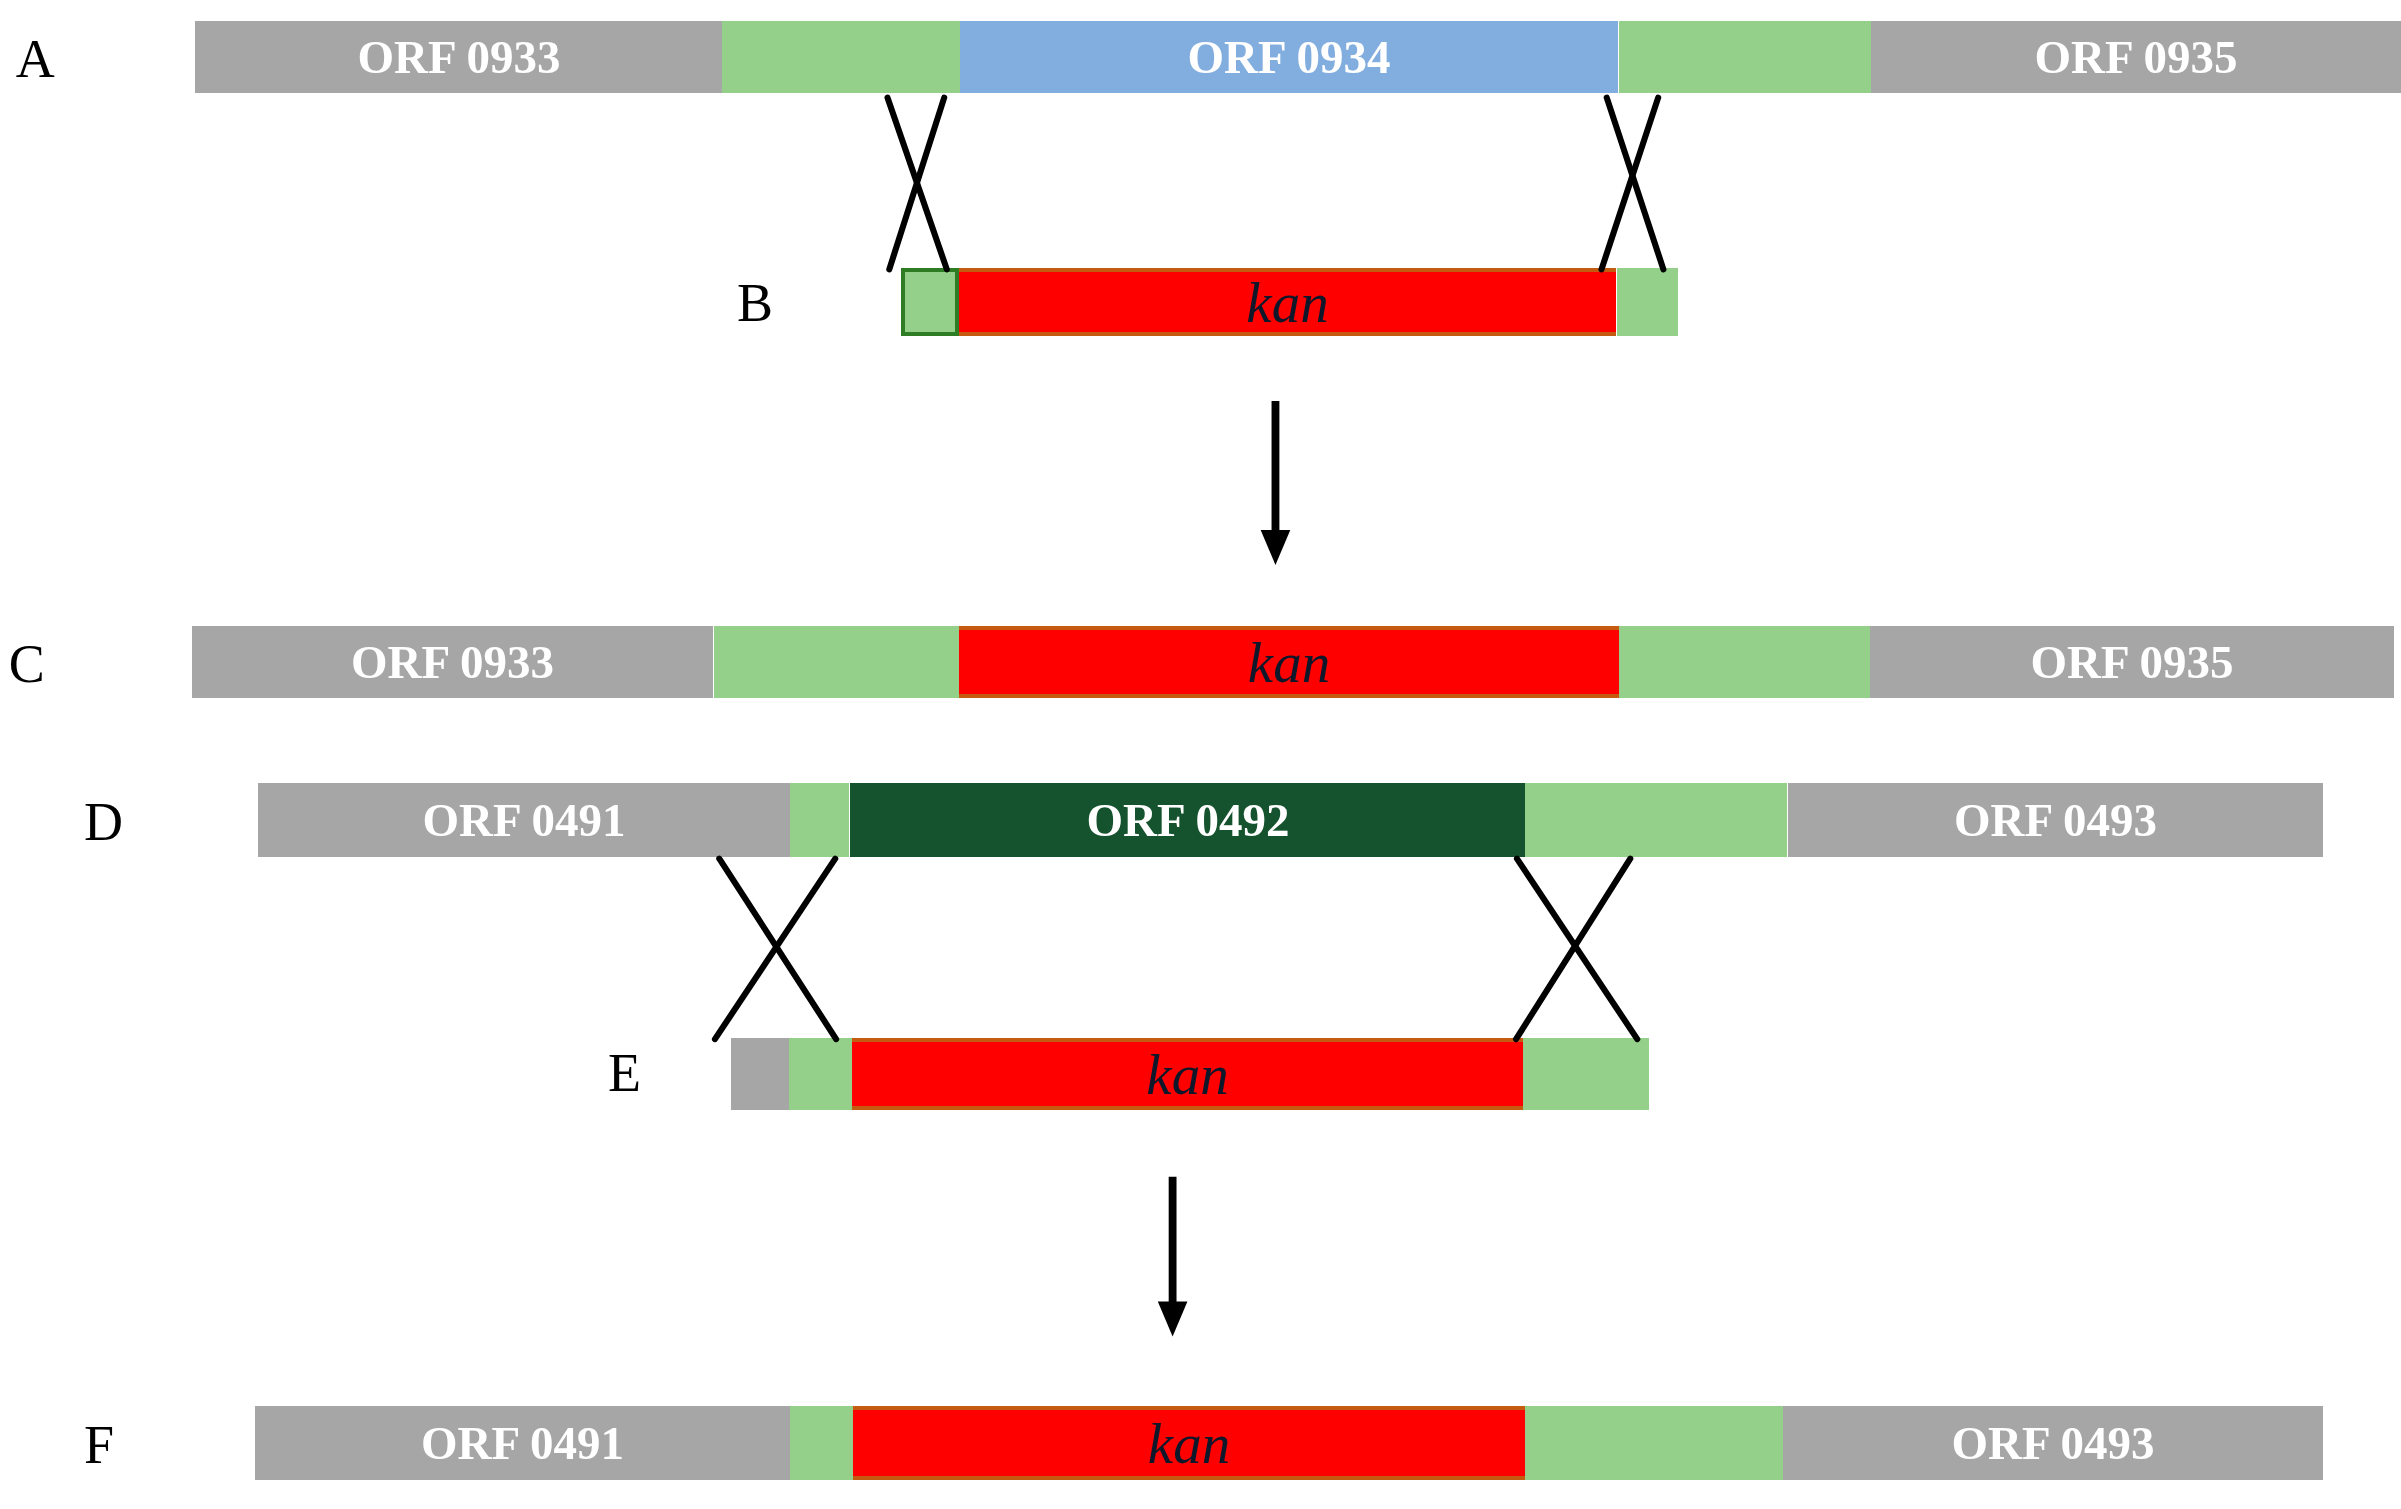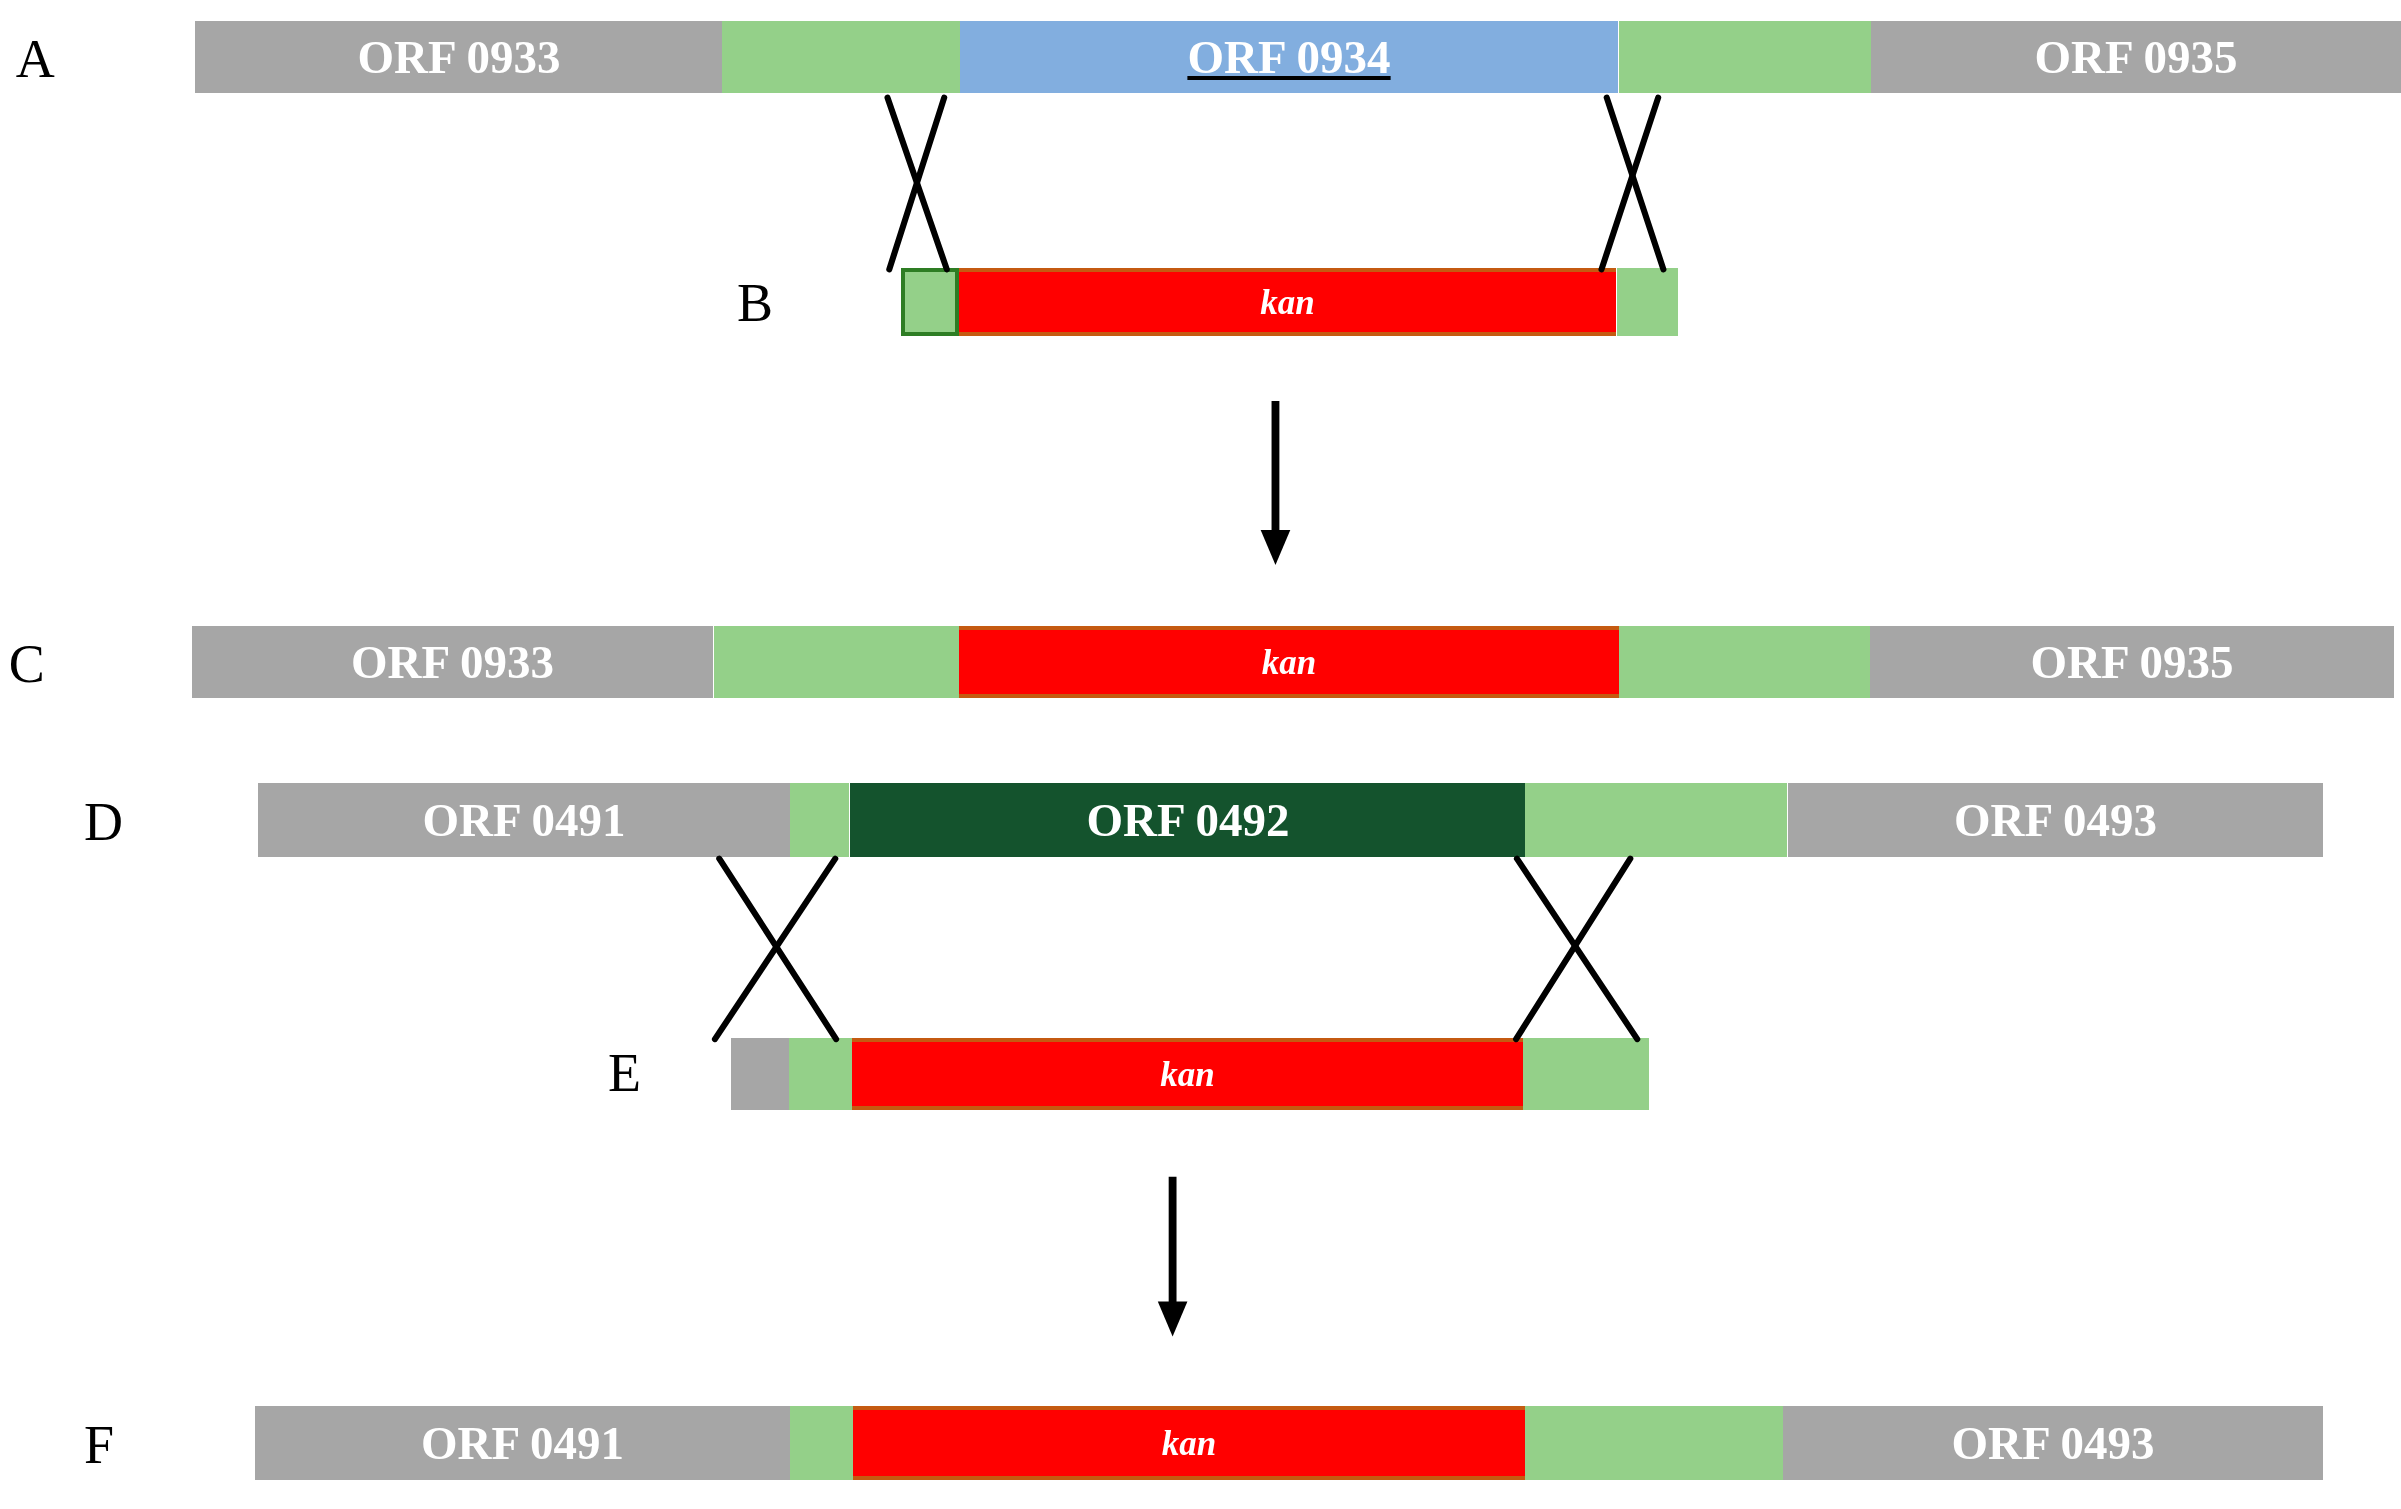--- a/index.html
+++ b/index.html
@@ -1,21 +1,21 @@
 <!DOCTYPE html>
 <html style="font-size:14px"><head>
 <meta charset="utf-8">
 <style>
   html,body{margin:0;padding:0;background:#ffffff;}
   #canvas{position:relative;width:2401px;height:1509px;background:#ffffff;overflow:hidden;
           font-family:"Liberation Serif","DejaVu Serif",serif;}
   .row{position:absolute;left:16px;width:100%;}
   .seg{position:absolute;top:0;height:100%;display:flex;align-items:center;justify-content:center;box-sizing:border-box;}
   .seg .bartext{color:#ffffff;font-weight:bold;font-size:47px;line-height:1;white-space:nowrap;}
-  .seg .kantext{color:#ffffff;font-weight:bold;font-style:italic;font-size:35px;line-height:1;}
+  .seg .kantext{color:#0f172a;font-weight:normal;font-style:italic;font-size:57px;line-height:1;}
   .kanseg{border-top:4.4px solid;border-bottom:4.4px solid;}
   .armsq{border:4.4px solid;}
   .rowlabel{position:absolute;font-size:54px;line-height:1;color:#000000;}
   svg.overlay{position:absolute;left:0;top:0;pointer-events:none;}
 </style>
 </head>
 <body>
 
 <div id="canvas">
 
@@ -24,21 +24,21 @@
   <div class="rowlabel" style="left:8.7px;top:637px;">C</div>
   <div class="rowlabel" style="left:84px;top:795px;">D</div>
   <div class="rowlabel" style="left:608px;top:1046px;">E</div>
   <div class="rowlabel" style="left:84px;top:1418px;">F</div>
 
   <div class="row" style="top:21px;height:72px;">
     <div class="seg" style="left: 179px; width: 528px; background-color: rgb(166, 166, 166);">
         <span class="bartext">ORF 0933</span>
       </div>
     <div class="seg" style="left: 706px; width: 238px; background-color: rgb(148, 208, 137);"></div>
-    <div class="seg" style="left: 944px; width: 658px; background-color: rgb(130, 174, 223); text-decoration: underline;">
+    <div class="seg" style="left: 944px; width: 658px; background-color: rgb(130, 174, 223);">
         <span class="bartext">ORF 0934</span>
       </div>
     <div class="seg" style="left: 1603px; width: 252px; background-color: rgb(148, 208, 137);"></div>
     <div class="seg" style="left: 1855px; width: 530px; background-color: rgb(166, 166, 166);">
         <span class="bartext">ORF 0935</span>
       </div>
   </div>
 
   <div class="row" style="top:268px;height:68px;">
     <div class="seg armsq" style="left: 885px; width: 58px; background-color: rgb(148, 208, 137); border-color: rgb(46, 125, 36);"></div>

